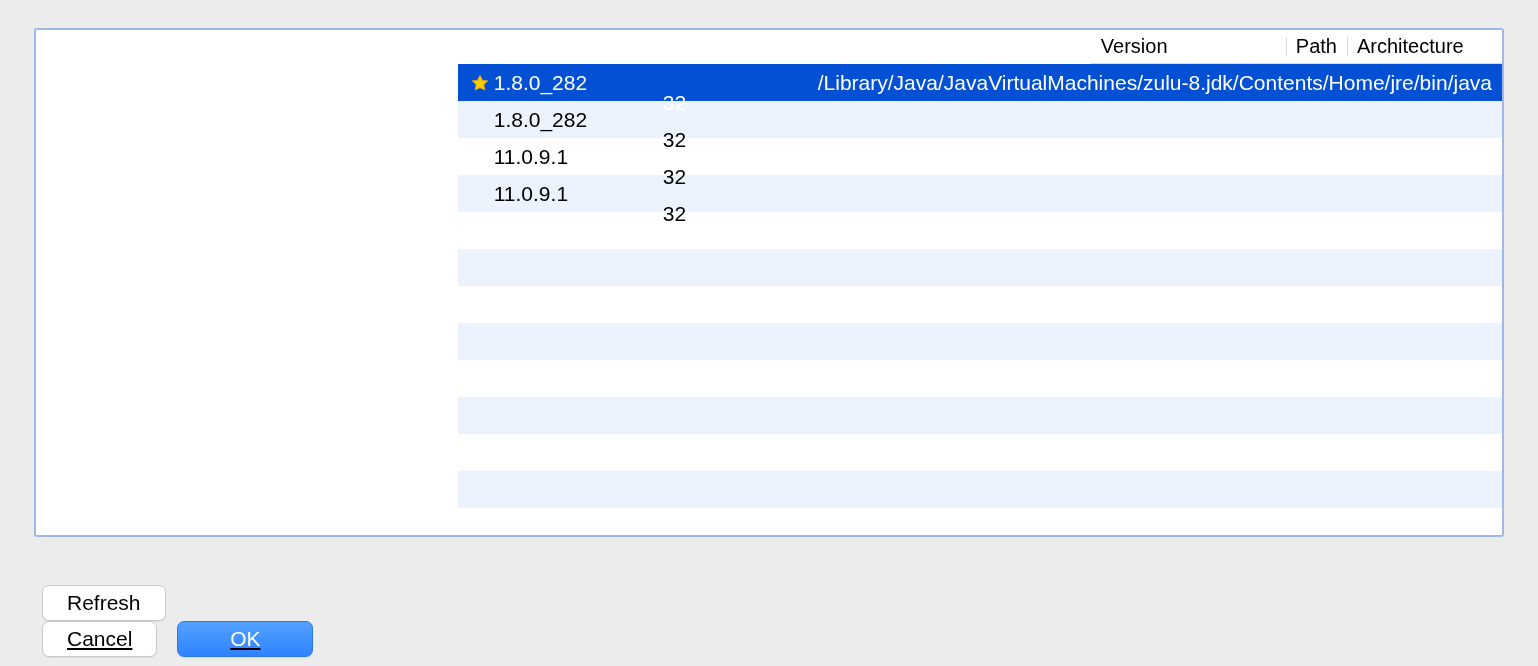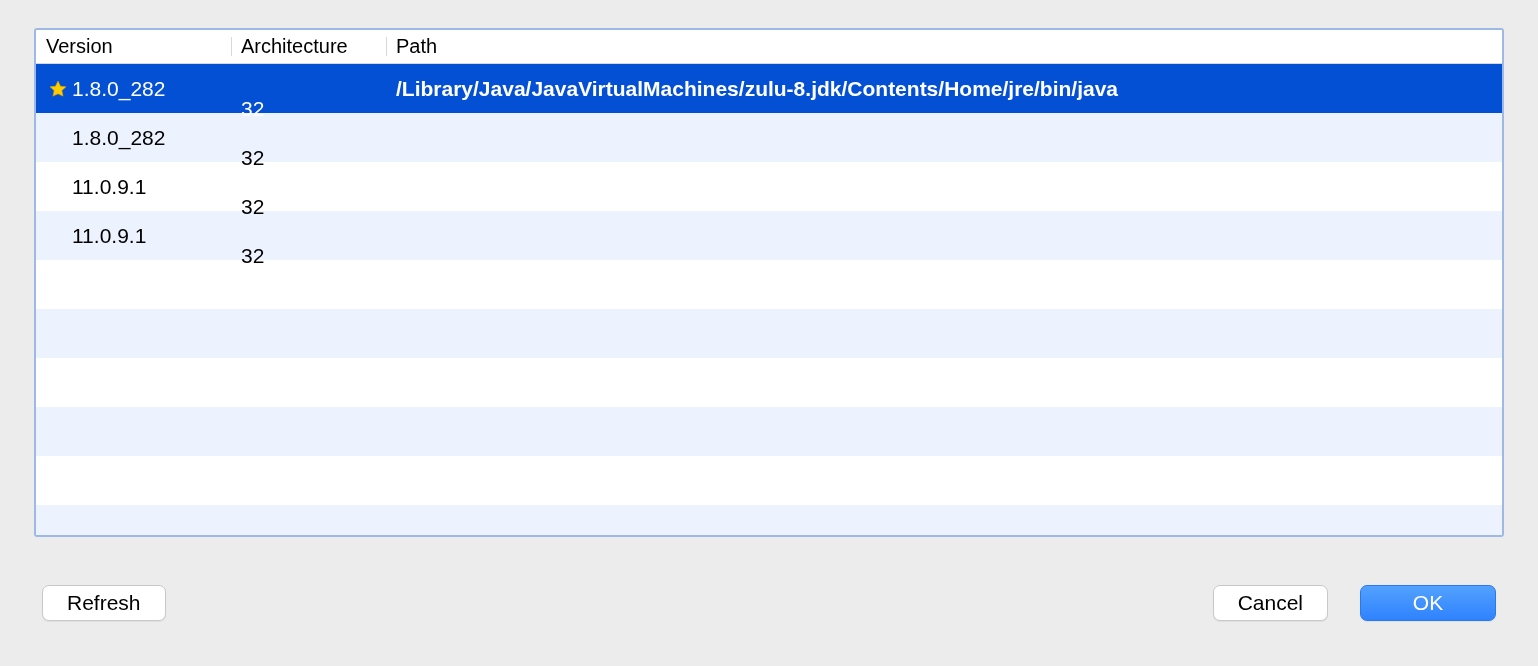--- a/index.html
+++ b/index.html
@@ -13,20 +13,21 @@
       color: #000;
     }
     .table-container {
       border: 2px solid #9fb9e6;
       border-radius: 3px;
       background: #fff;
       height: 509px;
       overflow: hidden;
       display: flex;
       flex-direction: column;
+      align-items: flex-end;
     }
     .table-header {
       display: flex;
       background: #fff;
       border-bottom: 1px solid #d8d8d8;
       height: 34px;
       align-items: center;
       flex: 0 0 auto;
     }
     .th {
@@ -47,21 +48,21 @@
     }
     .col-version { width: 195px; }
     .col-arch { width: 155px; }
     .col-path { flex: 1; }
     .table-body {
       flex: 1;
       overflow: hidden;
     }
     .row {
       display: flex;
-      height: 49px;
+      height: 37px;
       align-items: center;
       background: #fff;
     }
     .row.alt {
       background: #edf3fe;
     }
     .row.selected {
       background: #0450d4;
       color: #fff;
     }
@@ -69,40 +70,42 @@
       padding: 4px 10px;
       font-size: 21px;
       overflow: hidden;
       text-overflow: ellipsis;
       white-space: nowrap;
       display: flex;
       align-items: center;
     }
     .cell-version { width: 195px; padding-left: 8px; }
     .cell-arch { width: 155px; margin-top: 41px; }
-    .cell-path { flex: 1; font-weight: bold; }
+    .cell-path { flex: 1; }
     .star-slot {
       width: 28px;
       display: inline-flex;
       justify-content: center;
       align-items: center;
       flex: 0 0 auto;
     }
     .star {
       width: 20px;
       height: 20px;
     }
     .button-bar {
       display: flex;
       justify-content: space-between;
       padding: 48px 8px 0 8px;
+      flex-direction: column;
     }
     .btn-group-right {
       display: flex;
-      gap: 32px;
+      gap: 20px;
+      text-decoration: underline;
     }
     button {
       font-family: inherit;
       font-size: 21px;
       border-radius: 7px;
       padding: 5px 24px;
       cursor: pointer;
       border: 1px solid #c8c8c8;
       background: #fff;
       box-shadow: 0 1px 1px rgba(0,0,0,0.06);
@@ -114,22 +117,22 @@
       color: #fff;
       min-width: 136px;
     }
   </style>
 </head>
 <body>
 
 <div class="table-container">
   <div class="table-header">
     <div class="th col-version">Version</div>
+    <div class="th col-path">Path</div>
     <div class="th col-arch">Architecture</div>
-    <div class="th col-path">Path</div>
   </div>
   <div class="table-body" id="table-body">
       <div class="row selected">
         <div class="cell cell-version">
           <span class="star-slot">
             <svg class="star" viewBox="0 0 24 24">
               <path d="M12 2.5l2.95 6.2 6.55.7-4.9 4.5 1.4 6.6L12 17.8l-6 2.7 1.4-6.6-4.9-4.5 6.55-.7z" fill="#ffcc00" stroke="#d9a400" stroke-width="0.8"></path>
             </svg>
           </span>
           <span>1.8.0_282</span>

